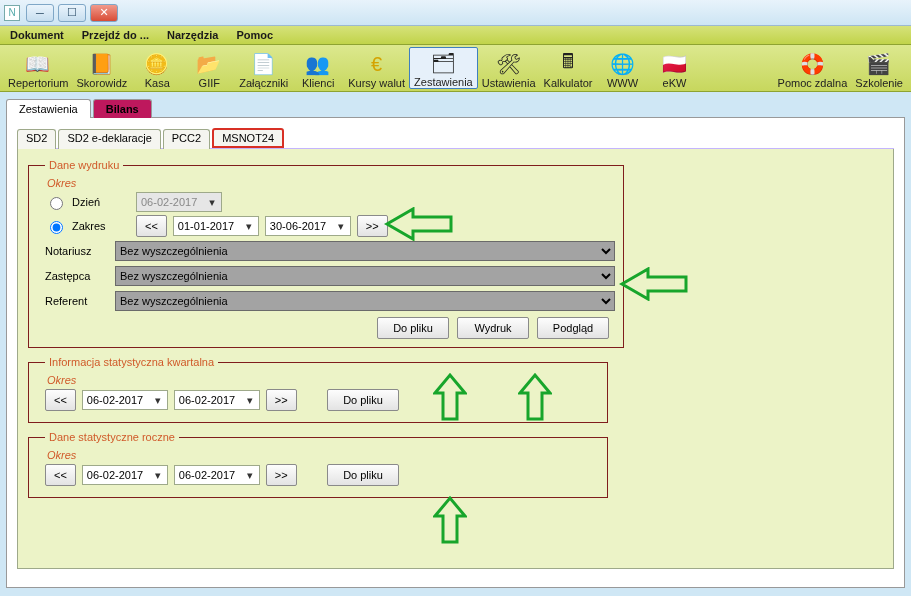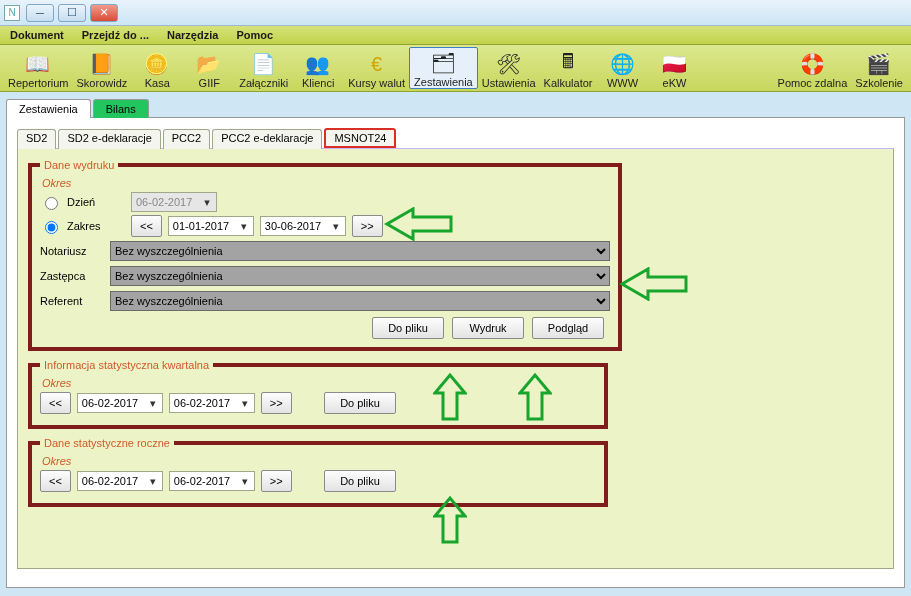--- a/index.html
+++ b/index.html
@@ -69,26 +69,27 @@
     font-size:20px;
   }
   .spacer { flex:1; }
   
   .maintabs {
     margin: 6px 6px 0 6px;
     display:flex; gap:0;
     border-bottom:1px solid #999;
   }
   .maintab {
-    background:#22c55e;
+    background:#be185d;
     border:1px solid #999; border-bottom:none;
     padding:3px 12px; font-size:11px;
     position:relative; top:1px;
     margin-right:2px;
     border-radius:3px 3px 0 0;
+    font-weight:bold;
   }
   .maintab.active {
     background:#fff; font-weight:normal;
     top:1px; z-index:2;
   }
   
   .content {
     margin: 0 6px 6px 6px;
     border:1px solid #999;
     border-top:none;
@@ -117,23 +118,23 @@
   }
   .panel {
     background:#ecf3c7;
     border:1px solid #9ea98a;
     border-top:none;
     padding:10px 10px 10px 10px;
     position:relative;
     height: 420px;
   }
   fieldset.group {
-    border:4px solid #7f1d1d;
+    border:1px solid #7f1d1d;
     margin:0 16px 8px 0;
-    padding:6px 8px 8px 8px;
+    padding:6px 8px 8px 16px;
     background:#ecf3c7;
   }
   fieldset.group > legend {
     color:#d05a2a;
     padding:0 4px;
     font-size:11px;
   }
   .sublegend { color:#d05a2a; font-size:11px; margin:0 0 2px 2px;font-style:italic;}
   .row { display:flex; align-items:center; gap:6px; margin:3px 0;}
   label.lbl { width:58px; }
@@ -247,21 +248,20 @@
 <div class="maintabs">
   <div class="maintab active">Zestawienia</div>
   <div class="maintab">Bilans</div>
 </div>
 
 <div class="content">
   <div class="subtabs">
     <div class="subtab">SD2</div>
     <div class="subtab">SD2 e-deklaracje</div>
     <div class="subtab">PCC2</div>
-    <div class="subtab">PCC2 e-deklaracje</div>
     <div class="subtab highlight">MSNOT24</div>
   </div>
 
   <div class="panel">
 
     <fieldset class="group" style="width:580px;">
       <legend>Dane wydruku</legend>
       <div class="sublegend">Okres</div>
       <div class="row">
         <input type="radio" name="okres" style="">

